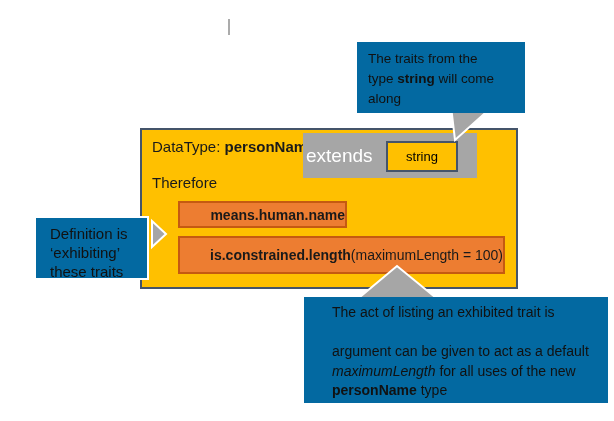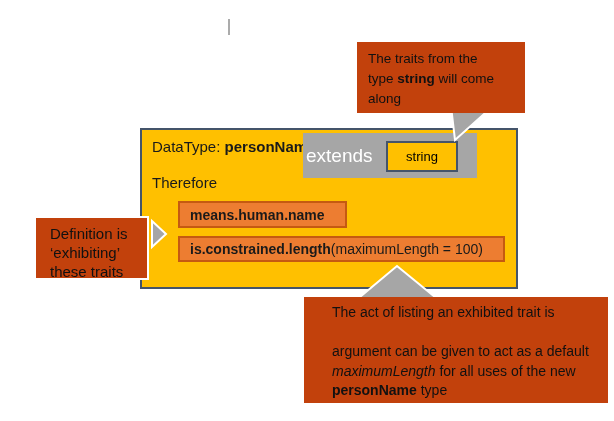--- a/index.html
+++ b/index.html
@@ -21,27 +21,27 @@
     padding-left:3px;
   }
   .string-box{
     left:83px;top:8px;width:72px;height:31px;background:#FFC000;
     border:2px solid #44546A;color:#000;font-size:13px;
     display:flex;align-items:center;justify-content:center;
   }
   .exhibits{left:10px;top:44px;font-size:15px;}
   .trait{
     background:#ED7D31;border:2px solid #C55A11;display:flex;align-items:center;
-    padding-left:10px;font-size:14px;white-space:nowrap;
+    padding-left:10px;font-size:14px;white-space:nowrap;justify-content:flex-end;
   }
   .trait-1{left:36px;top:71px;width:169px;height:27px;}
-  .trait-2{left:36px;top:106px;width:327px;height:26px;}
+  .trait-2{left:36px;top:106px;width:327px;height:38px;}
 
   
-  .callout{background:#c2410c;z-index:3;color:#111;}
+  .callout{background:#0369a1;z-index:3;color:#111;}
   .callout-top{
     left:357px;top:42px;width:168px;height:71px;
     padding:7px 0 0 11px;font-size:13.5px;line-height:20px;
   }
   .callout-left{
     left:34px;top:216px;width:115px;height:64px;border:2px solid #ffffff;
     padding:6px 0 0 14px;font-size:15px;line-height:19px;
   }
   .callout-bottom{
     left:304px;top:297px;width:304px;height:106px;

